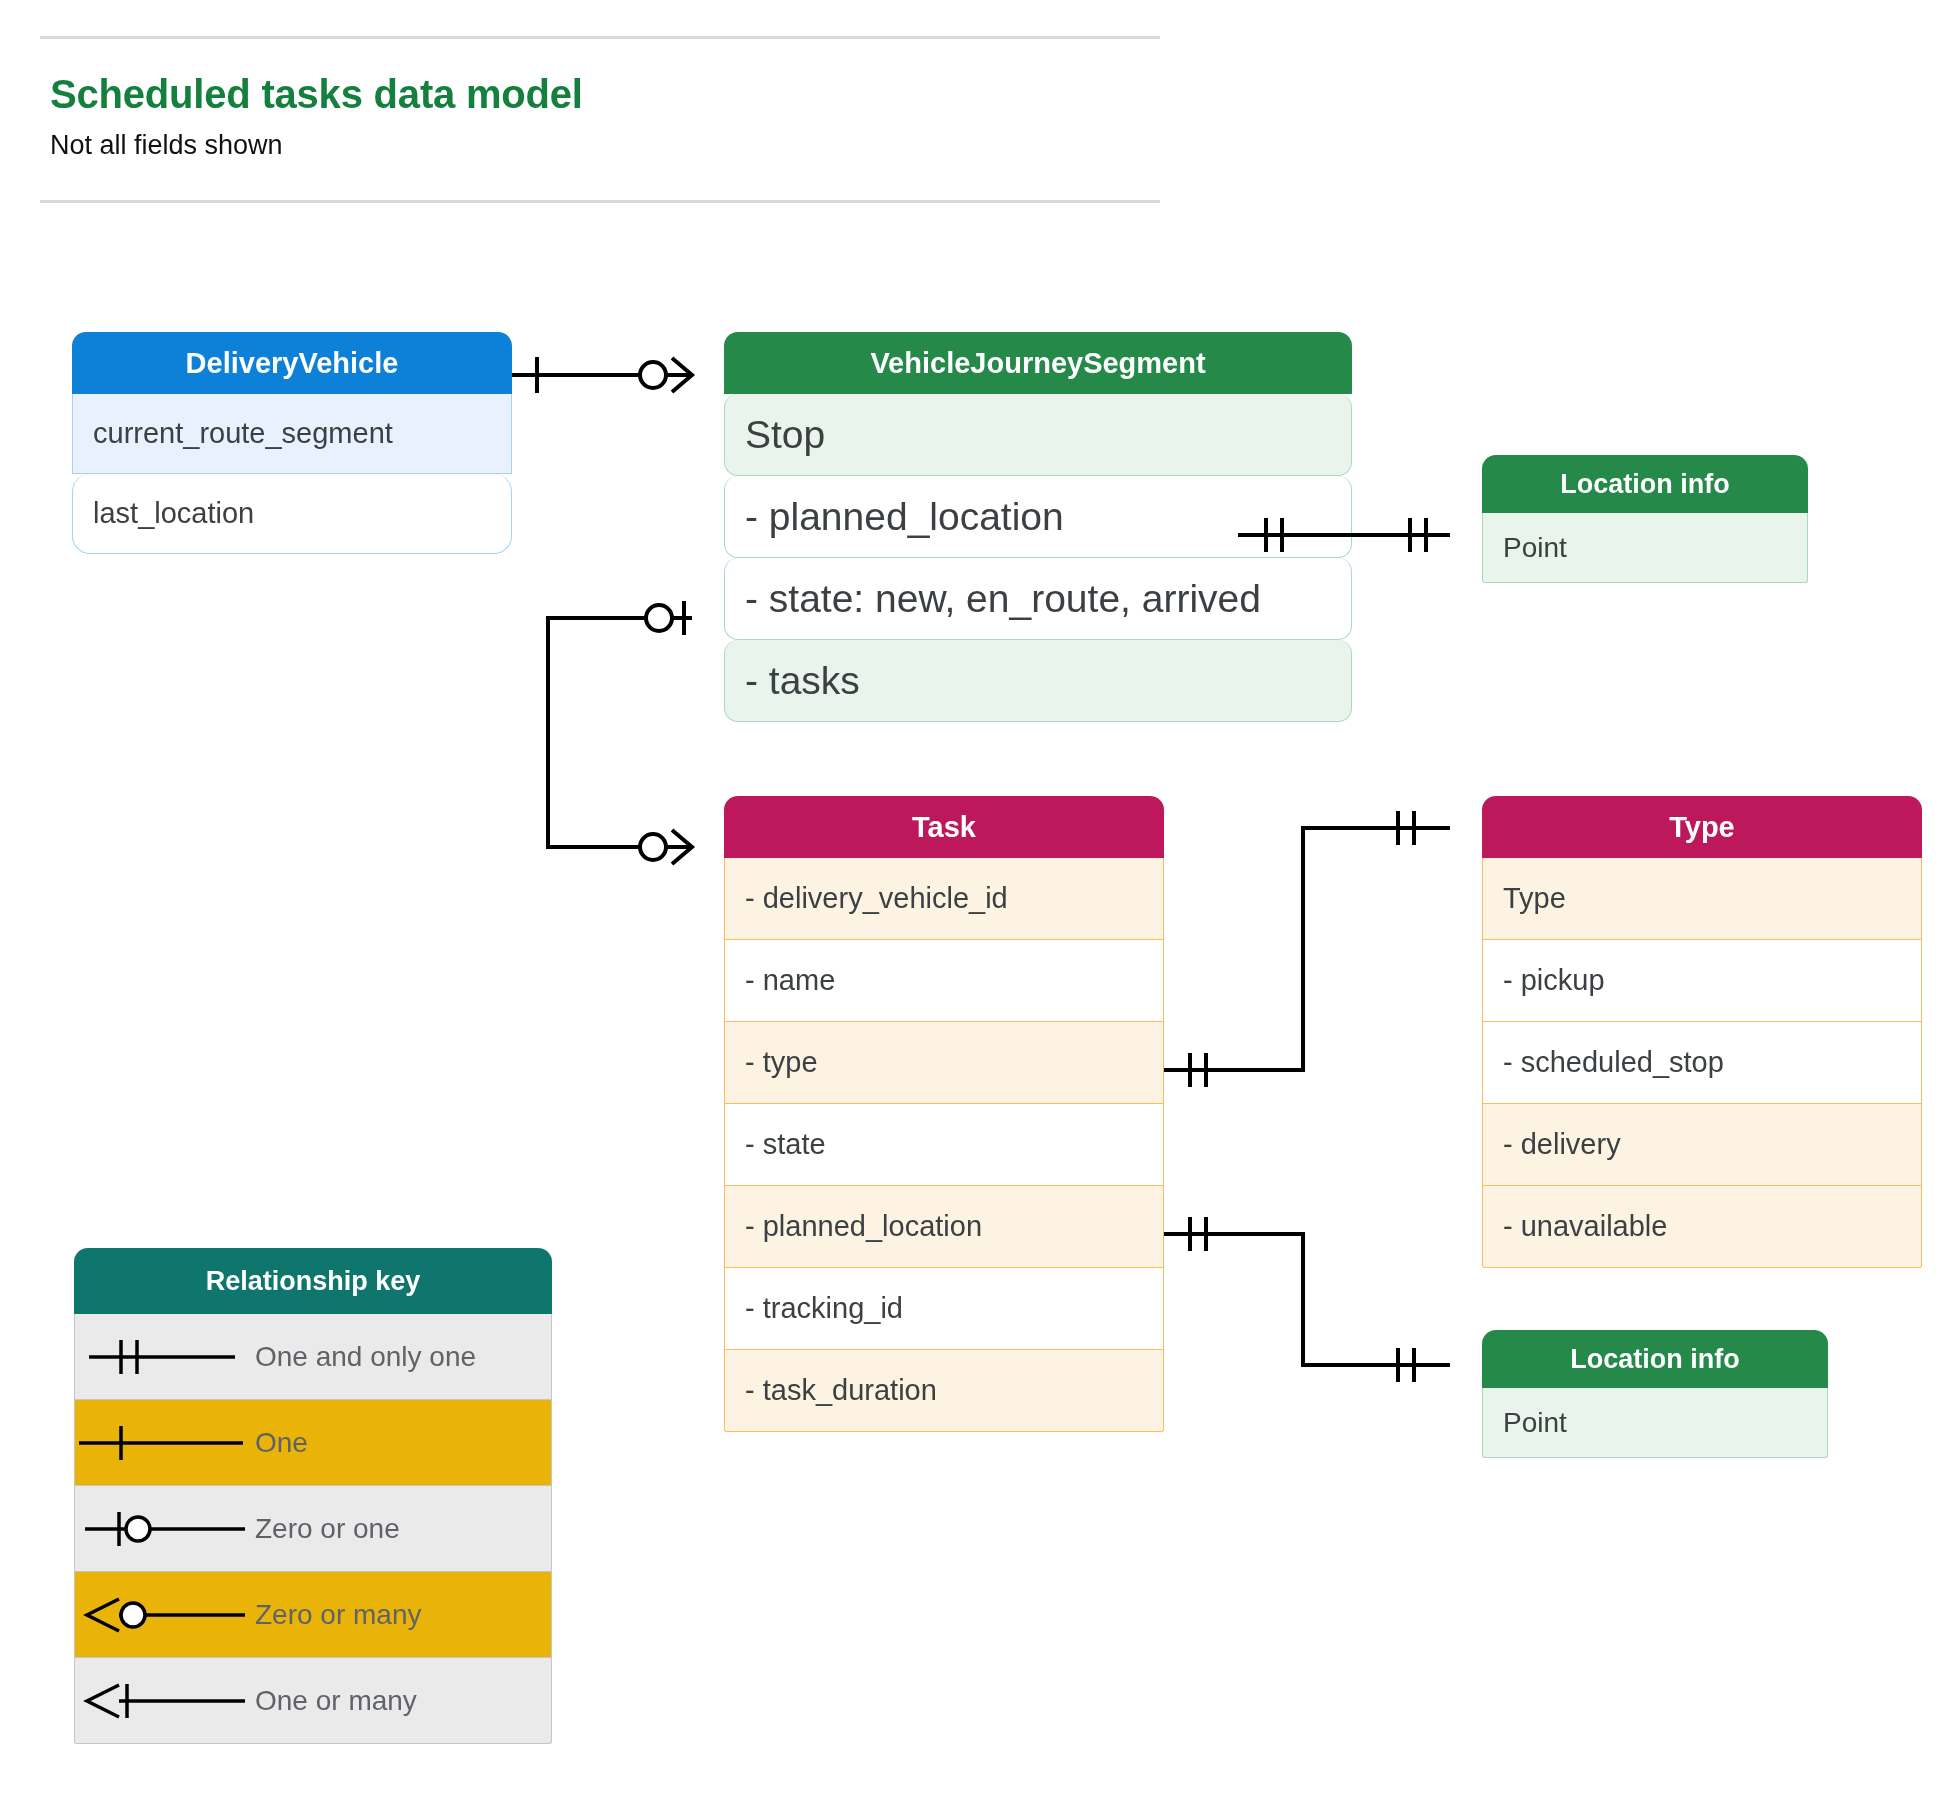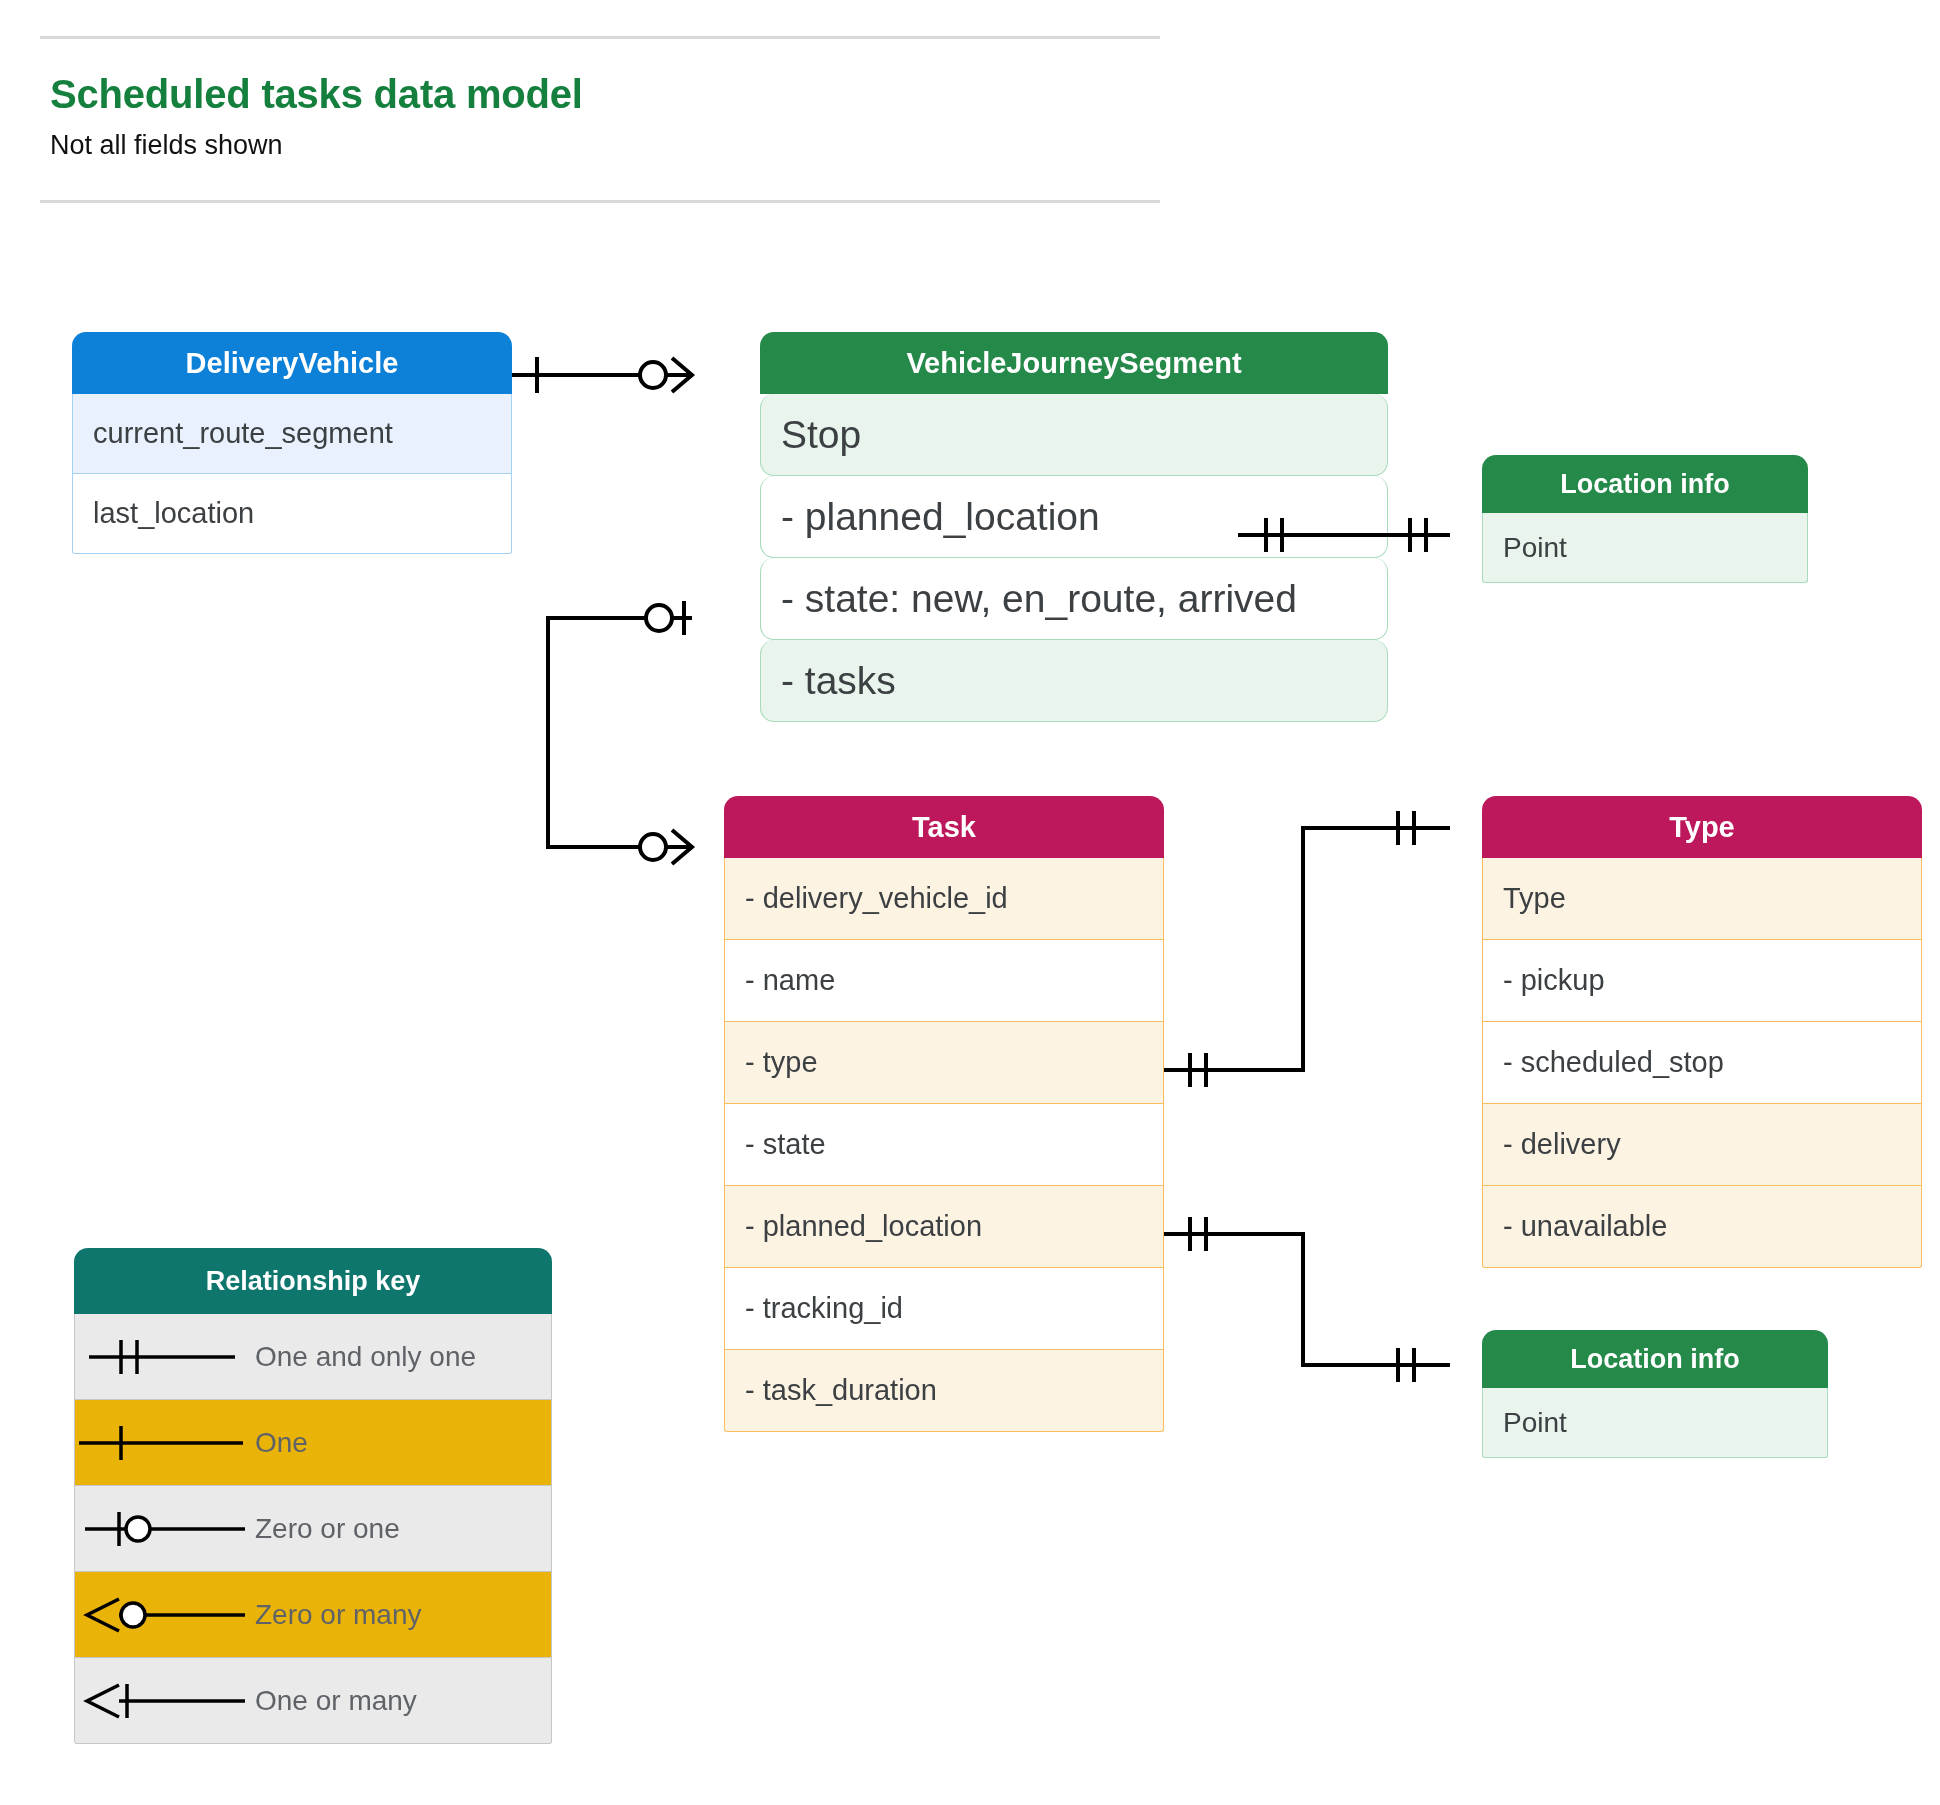--- a/index.html
+++ b/index.html
@@ -41,21 +41,21 @@
     padding-left:20px;
     white-space:nowrap;
     border-style:solid;border-width:0 1px 1px 1px;
   }
   .entity .erow:last-child{border-radius:0 0 3px 3px;}
 
   
   .t-blue .ehead{background:#0d80d8;}
   .t-blue .erow{border-color:#a5d2f5;color:#3c4043;}
   .t-blue .erow.alt{background:#e8f1fd;}
-  .t-blue .erow.plain{background:#ffffff;}
+  .t-blue .erow.plain{background:#ffffff;border-radius:18px;}
 
   
   .t-green .ehead{background:#25894a;}
   .t-green .erow{border-color:#a8dbbb;color:#3c4043;}
   .t-green .erow.alt{background:#e9f4ec;}
   .t-green .erow.plain{background:#ffffff;}
 
   
   .t-orange .ehead{background:#be185d;}
   .t-orange .erow{border-color:#f9bd5e;color:#3c4043;}
@@ -63,21 +63,21 @@
   .t-orange .erow.plain{background:#ffffff;}
 
   
   .t-grey .ehead{background:#0f766e;}
 
   
   #ent-deliveryvehicle{left:40px;top:332px;width:472px;}
   #ent-deliveryvehicle .ehead{height:62px;font-size:29px;}
   #ent-deliveryvehicle .erow{height:80px;font-size:29px;}
 
-  #ent-vehiclejourneysegment{left:728px;top:332px;width:660px;}
+  #ent-vehiclejourneysegment{left:692px;top:332px;width:660px;}
   #ent-vehiclejourneysegment .ehead{height:62px;font-size:29px;}
   #ent-vehiclejourneysegment .erow{height:82px;font-size:39px;border-radius:14px;}
 
   #ent-locationinfo-top{left:1450px;top:455px;width:358px;}
   #ent-locationinfo-top .ehead{height:58px;font-size:27px;}
   #ent-locationinfo-top .erow{height:70px;font-size:28px;}
 
   #ent-task{left:692px;top:796px;width:472px;}
   #ent-task .ehead{height:62px;font-size:29px;}
   #ent-task .erow{height:82px;font-size:29px;}

